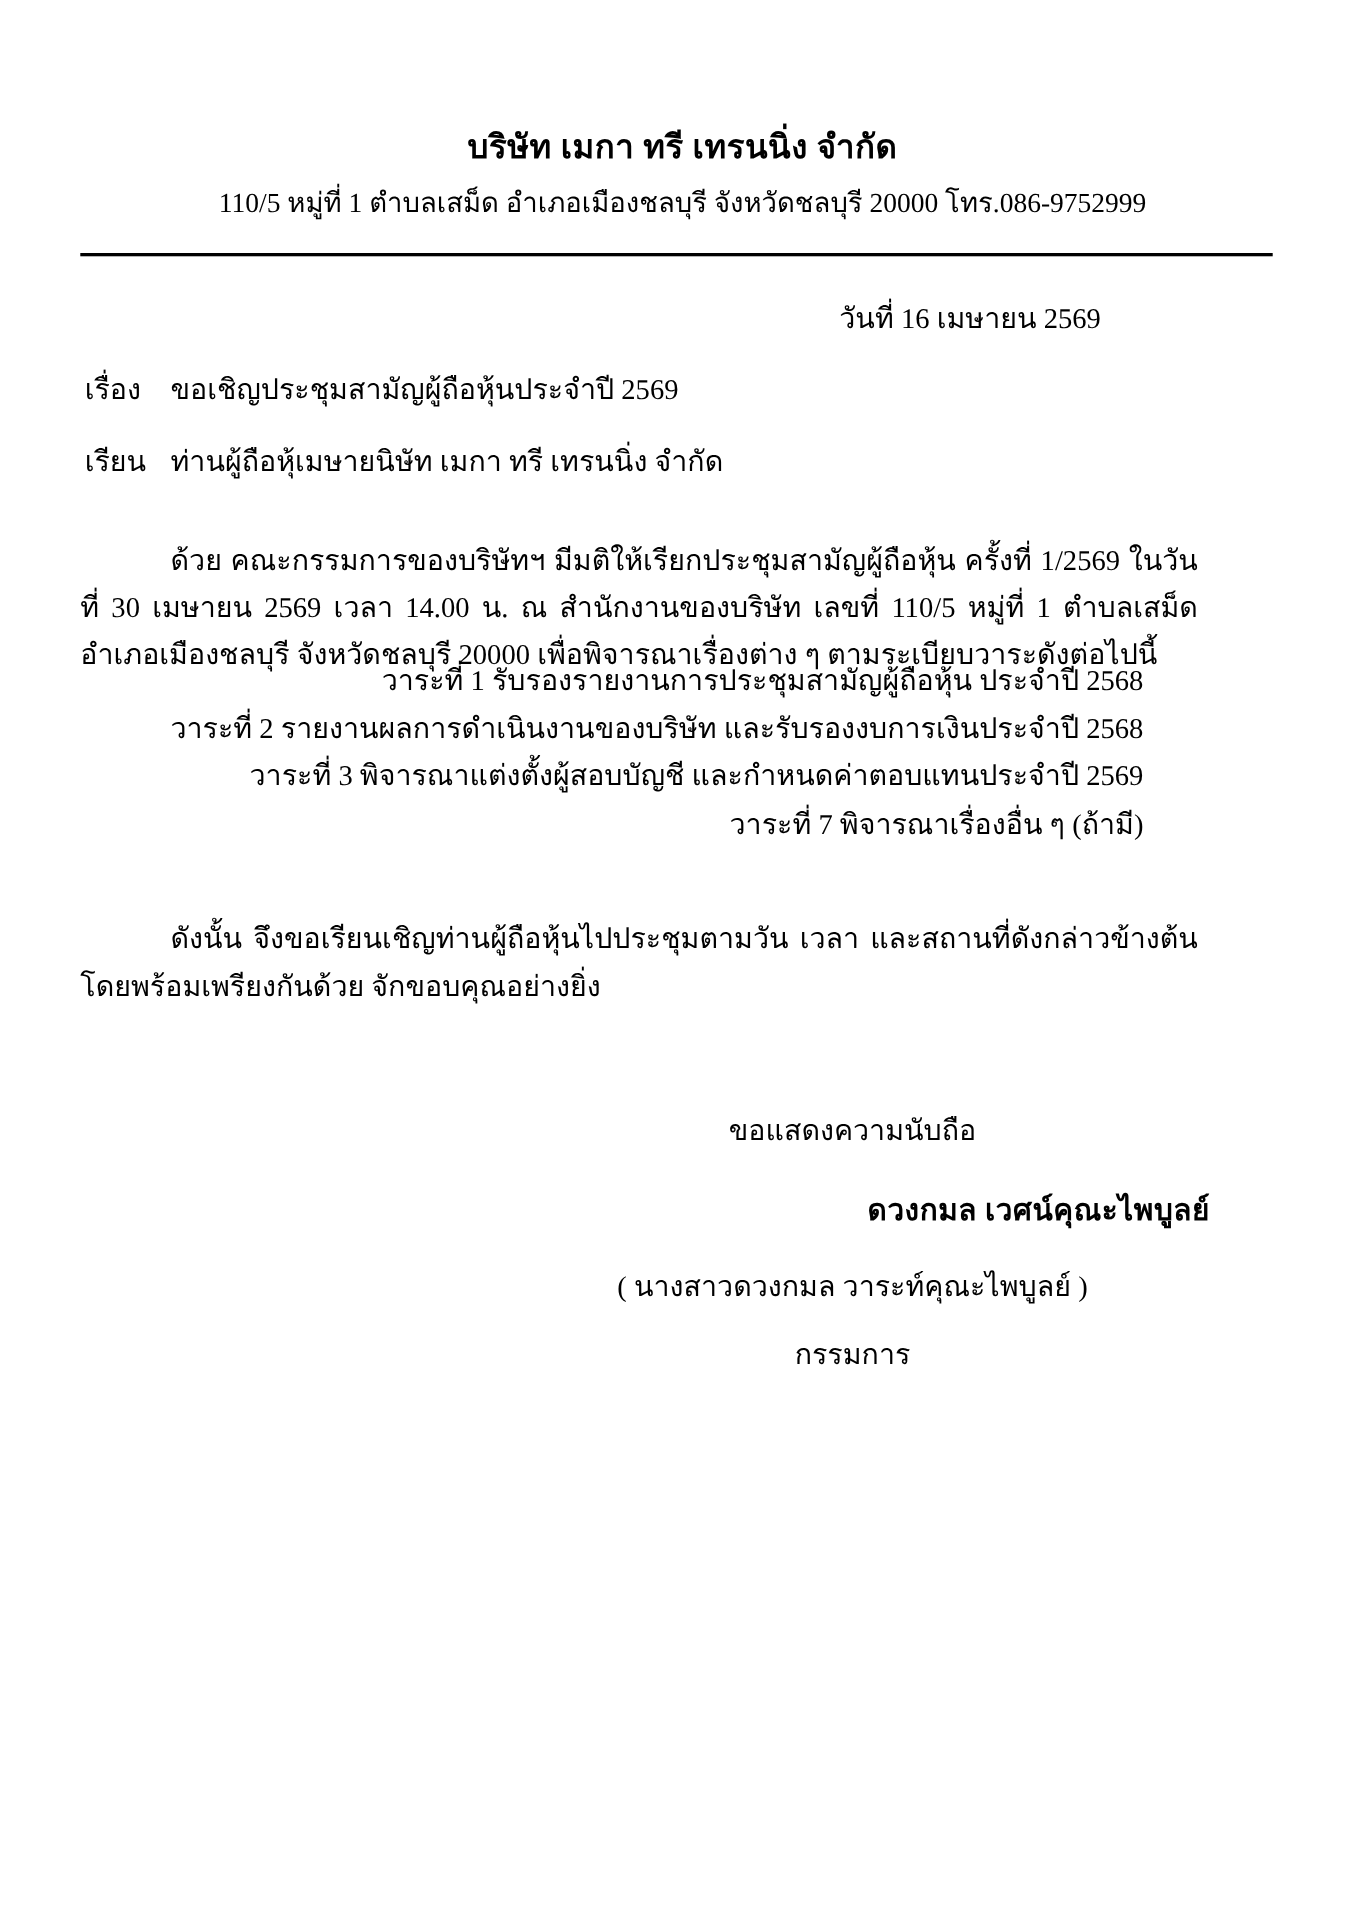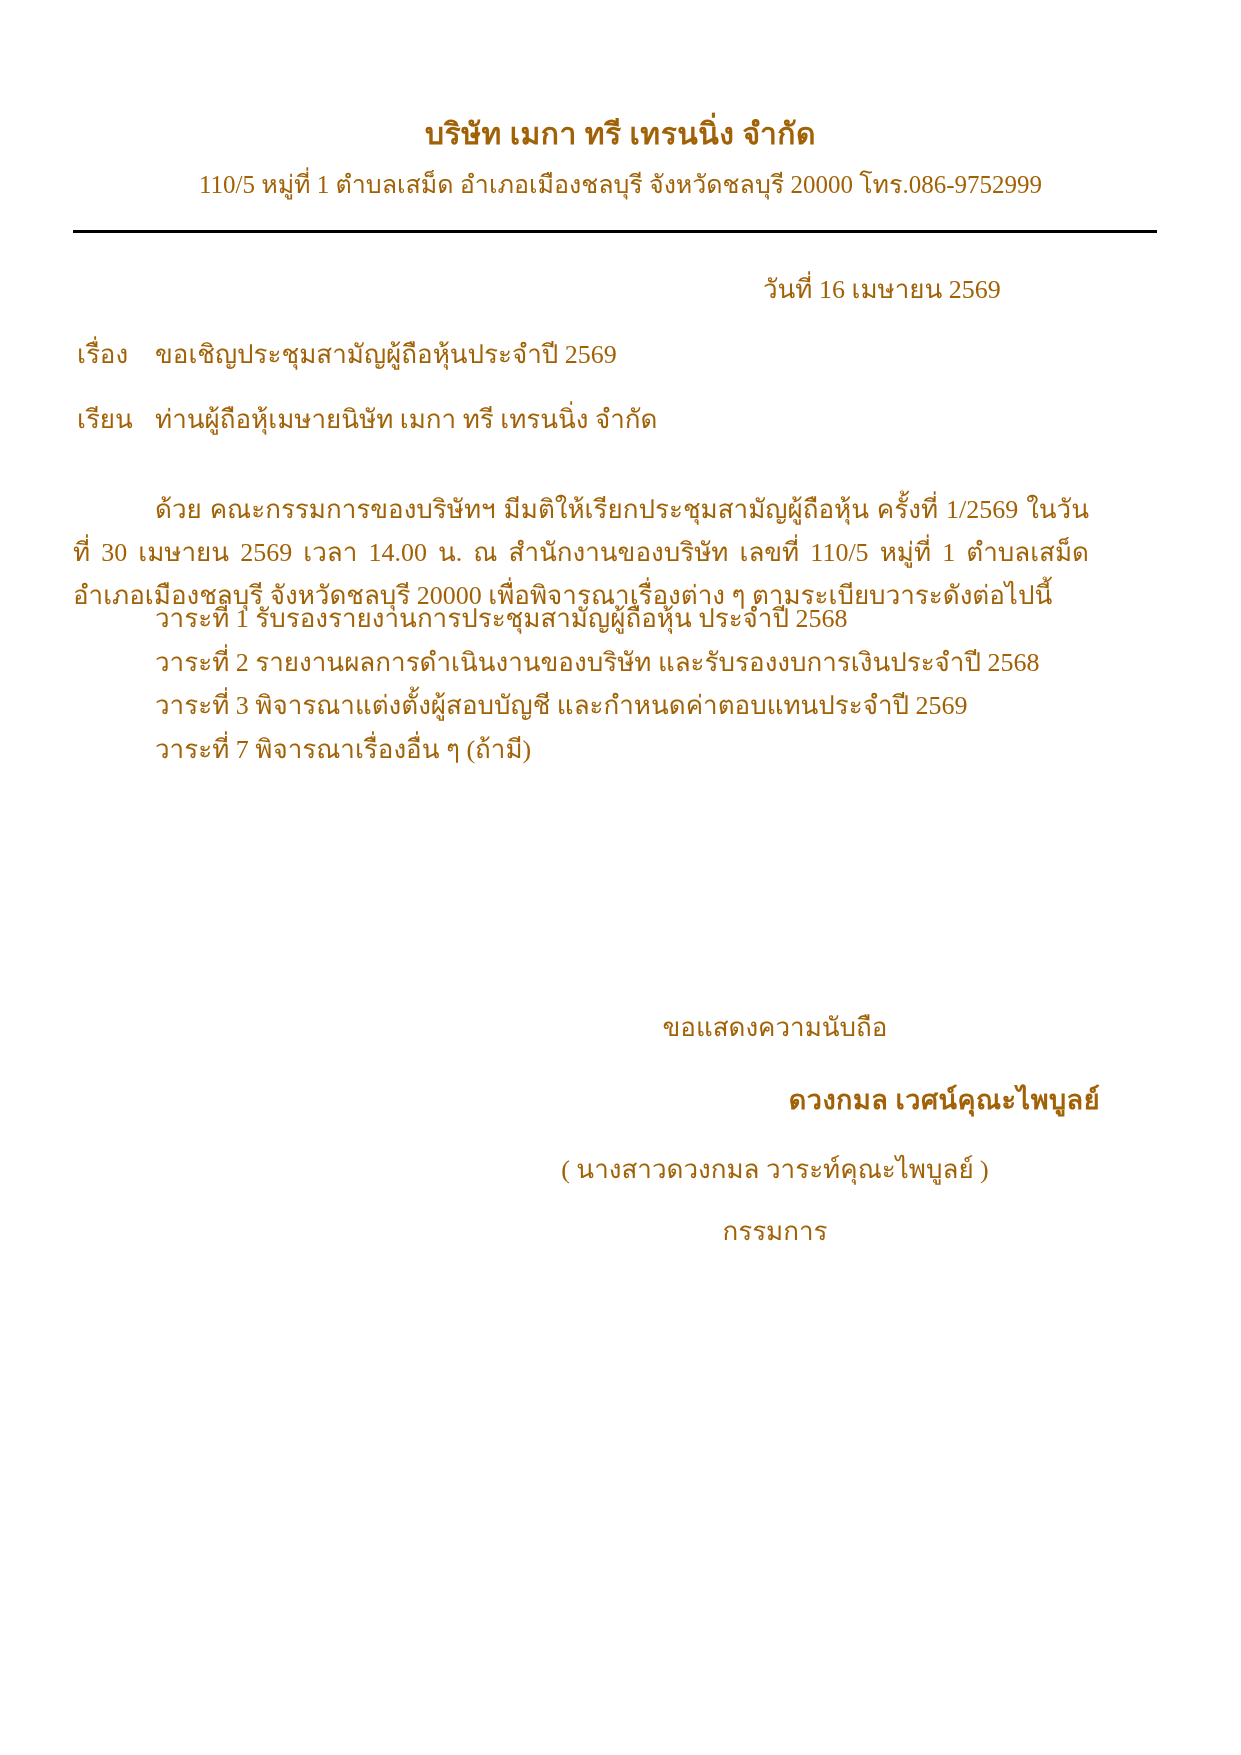--- a/index.html
+++ b/index.html
@@ -6,21 +6,21 @@
     margin: 0;
     padding: 0;
     background: #ffffff;
   }
   .page {
     position: relative;
     width: 1241px;
     height: 1755px;
     margin: 0 auto;
     background: #ffffff;
-    color: #a16207;
+    color: #000000;
     font-family: "Liberation Serif", "DejaVu Serif", serif;
     font-size: 26px;
     overflow: hidden;
   }
   .company-name {
     position: absolute;
     top: 110px;
     left: 0;
     width: 100%;
     text-align: center;
@@ -75,20 +75,21 @@
     text-align: justify;
     text-indent: 82px;
   }
   .agenda-list {
     position: absolute;
     top: 597px;
     left: 155px;
     font-size: 26px;
     line-height: 43.5px;
     white-space: nowrap;
+    text-align: right;
   }
   .closing-paragraph {
     position: absolute;
     top: 806px;
     left: 73px;
     width: 1016px;
     font-size: 26px;
     line-height: 43px;
     text-align: justify;
     text-indent: 82px;
@@ -144,20 +145,21 @@
 
   <p class="body-paragraph">ด้วย คณะกรรมการของบริษัทฯ มีมติให้เรียกประชุมสามัญผู้ถือหุ้น ครั้งที่ 1/2569  ในวันที่ 30  เมษายน  2569 เวลา  14.00 น.  ณ สำนักงานของบริษัท  เลขที่  110/5  หมู่ที่ 1  ตำบลเสม็ด  อำเภอเมืองชลบุรี  จังหวัดชลบุรี  20000 เพื่อพิจารณาเรื่องต่าง ๆ ตามระเบียบวาระดังต่อไปนี้</p>
 
   <div class="agenda-list">
     <div>วาระที่ 1  รับรองรายงานการประชุมสามัญผู้ถือหุ้น ประจำปี 2568</div>
     <div>วาระที่ 2  รายงานผลการดำเนินงานของบริษัท และรับรองงบการเงินประจำปี 2568</div>
     <div>วาระที่ 3  พิจารณาแต่งตั้งผู้สอบบัญชี และกำหนดค่าตอบแทนประจำปี 2569</div>
     <div>วาระที่ 7  พิจารณาเรื่องอื่น ๆ (ถ้ามี)</div>
   </div>
 
+  <p class="closing-paragraph">ดังนั้น  จึงขอเรียนเชิญท่านผู้ถือหุ้นไปประชุมตามวัน  เวลา และสถานที่ดังกล่าวข้างต้นโดยพร้อมเพรียงกันด้วย จักขอบคุณอย่างยิ่ง</p>
 
   <div class="signature-block">
     <div class="signature-salutation">ขอแสดงความนับถือ</div>
     <div class="signature-name">ดวงกมล  เวศน์คุณะไพบูลย์</div>
     <div class="signature-paren">( นางสาวดวงกมล  วาระท์คุณะไพบูลย์ )</div>
     <div class="signature-position">กรรมการ</div>
   </div>
 
 </div>
 

